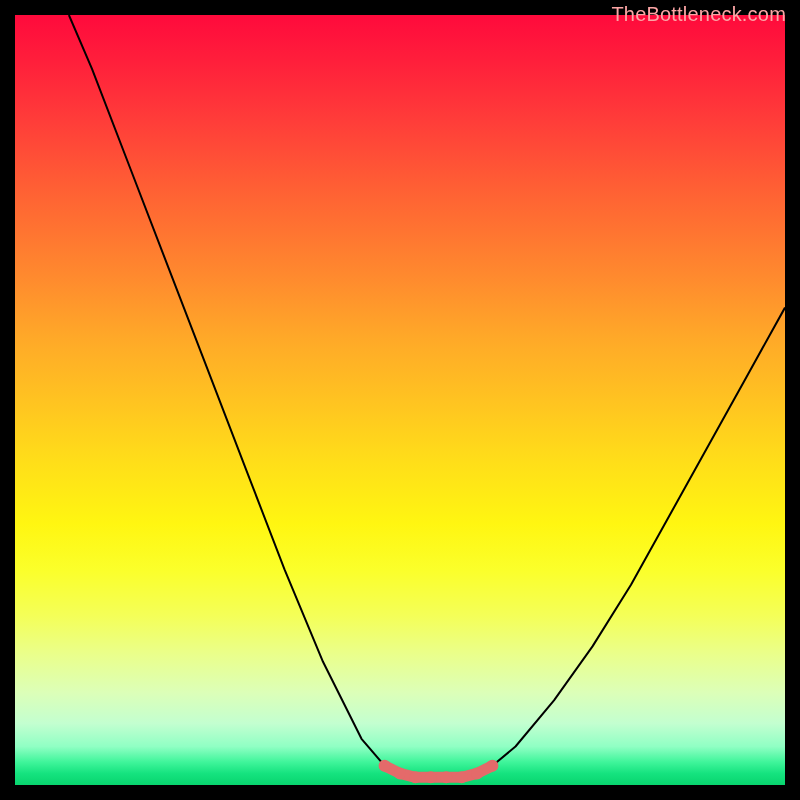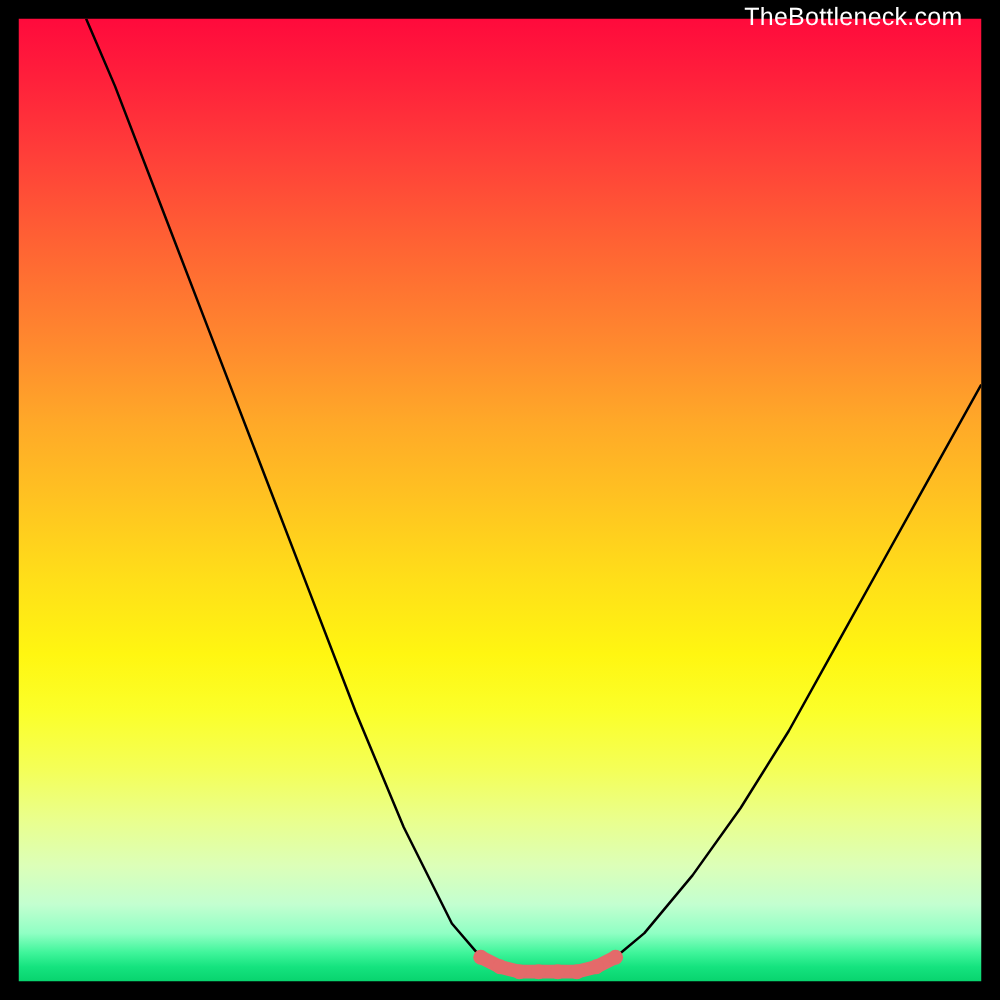--- a/index.html
+++ b/index.html
@@ -42,22 +42,22 @@
       #c3ffd0 92%,
       #90ffc4 95%,
       #40f59b 97%,
       #15e37f 98.5%,
       #08d46e 100%
     );
   }
   .watermark {
     position: absolute;
     top: 3px;
-    right: 30px;
-    color: #ffffff;
+    right: 14px;
+    color: #fca5a5;
     font-size: 20px;
     font-weight: 500;
     letter-spacing: 0.2px;
     user-select: none;
   }
   svg.curve {
     position: absolute;
     left: 0;
     top: 0;
     width: 770px;

